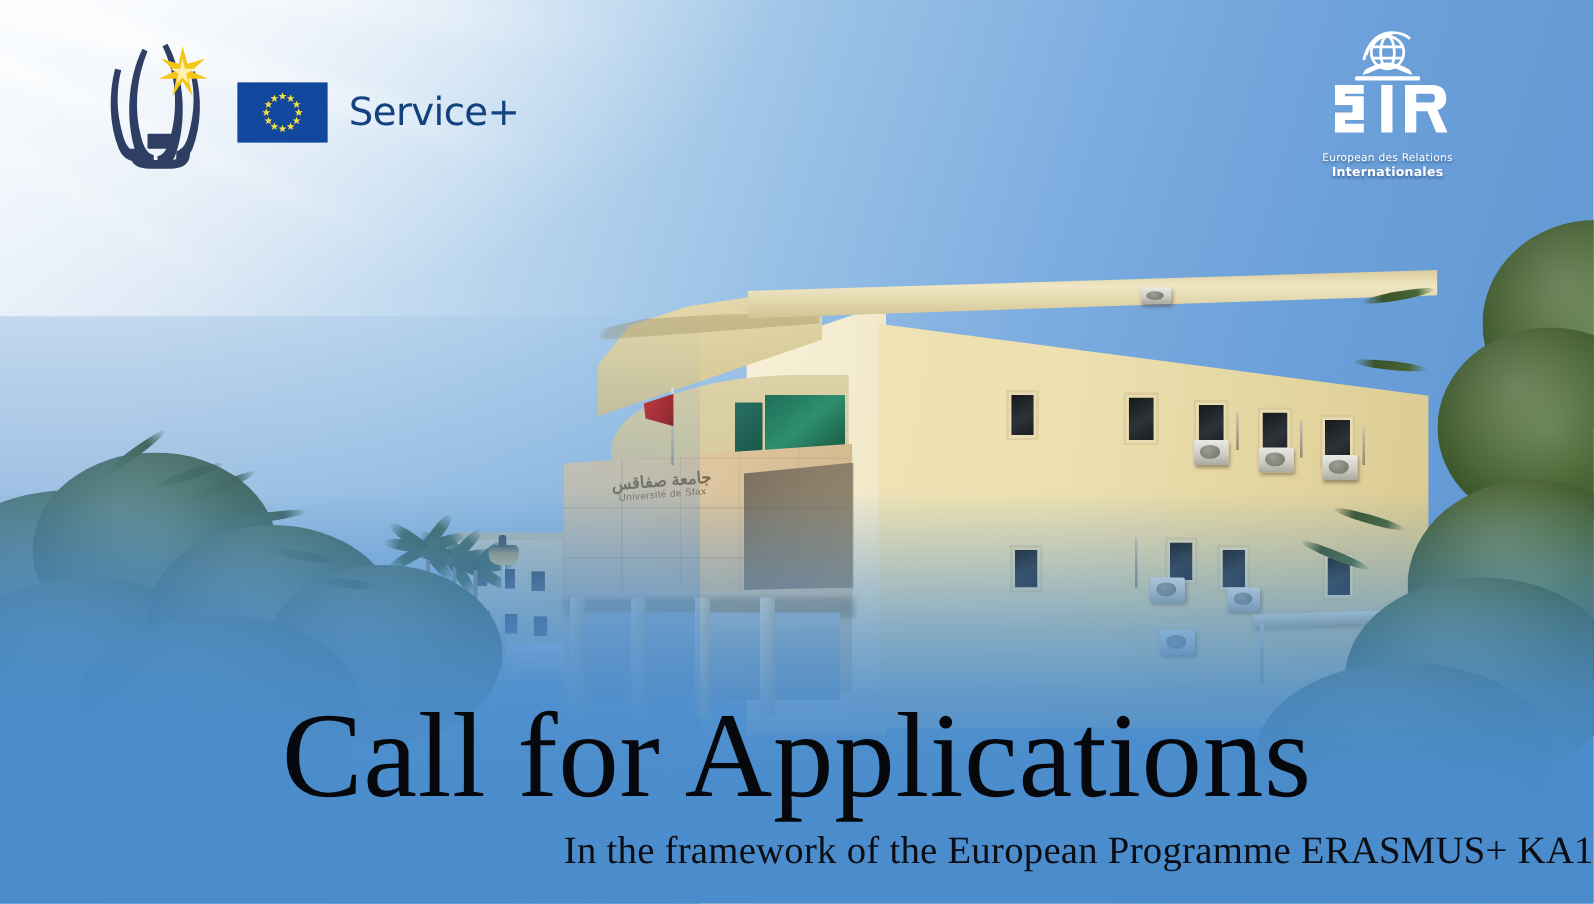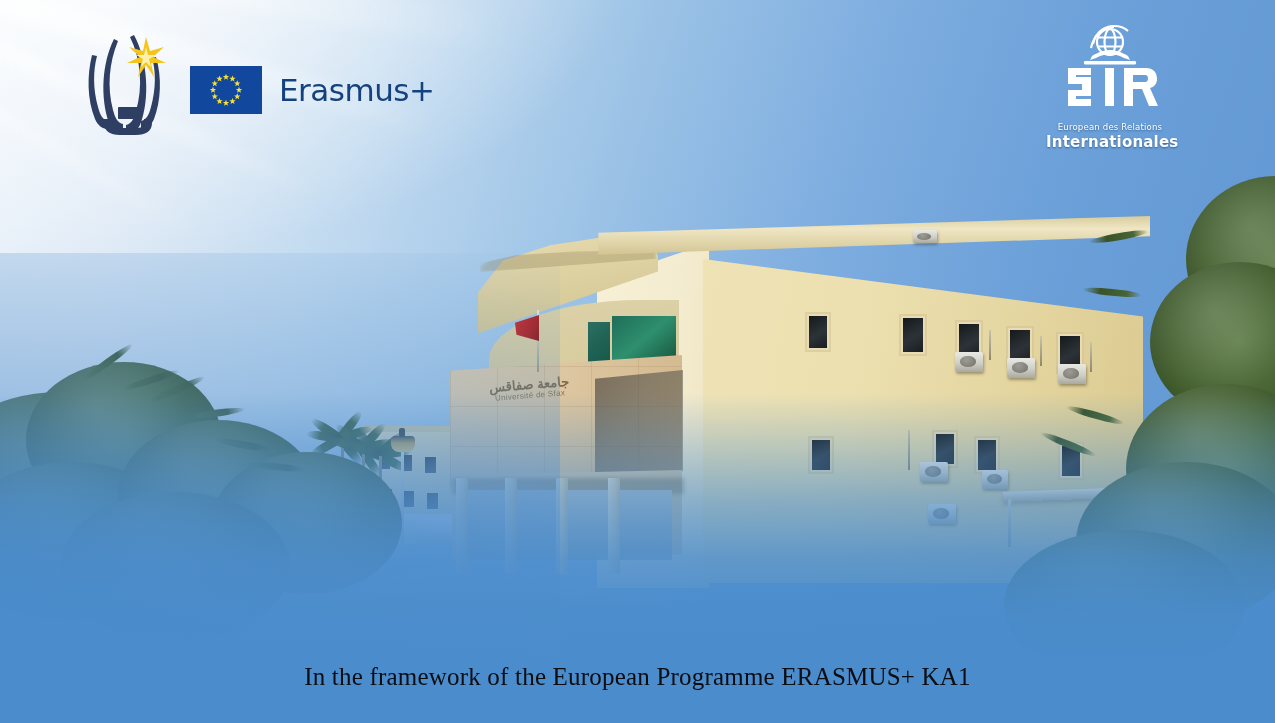--- a/index.html
+++ b/index.html
@@ -316,36 +316,36 @@
 
   .logo-sri{ position:absolute; left:1046px; top:22px; width:128px; height:140px; color:#ffffff; }
   .logo-sri svg{ width:128px; height:104px; display:block; }
   .sri-caption{
     position:absolute; left:0; top:100px; width:128px;
     text-align:center; color:#ffffff; line-height:1.25;
     font-family:"DejaVu Sans", sans-serif;
     text-shadow:0 1px 2px rgba(20,50,90,.55);
   }
   .sri-caption .l1{ font-size:8.5px; letter-spacing:.2px; }
-  .sri-caption .l2{ font-size:15px; font-weight:bold; letter-spacing:.2px; }
+  .sri-caption .l2{ font-size:10px; font-weight:bold; letter-spacing:.2px; }
 
   
   .headline{
     position:absolute; left:0; right:0; top:556px;
     text-align:center;
     font-family:"Liberation Serif", "DejaVu Serif", serif;
     font-size:97px; line-height:1;
     color:#07080c;
     letter-spacing:0.5px;
   }
   .subhead{
     position:absolute; left:0; right:0; top:664px;
-    text-align:center;
+    text-align:right;
     font-family:"Liberation Serif", "DejaVu Serif", serif;
-    font-size:25px; line-height:1;
+    font-size:31px; line-height:1;
     color:#0b0d12;
     letter-spacing:0.2px;
   }
 </style>
 </head>
 <body>
 
 <div class="poster">
 
   <div class="sky"></div>
@@ -542,21 +542,21 @@
             <g transform="rotate(300) translate(0,-13) rotate(-300)">
                 <path d="M0,-3.2 L0.9,-1 L3.2,-1 L1.3,0.5 L2,2.8 L0,1.4 L-2,2.8 L-1.3,0.5 L-3.2,-1 L-0.9,-1 Z"></path>
               </g>
             <g transform="rotate(330) translate(0,-13) rotate(-330)">
                 <path d="M0,-3.2 L0.9,-1 L3.2,-1 L1.3,0.5 L2,2.8 L0,1.4 L-2,2.8 L-1.3,0.5 L-3.2,-1 L-0.9,-1 Z"></path>
               </g>
           </g>
         </g>
       </svg>
     </div>
-    <div class="erasmus-word">Erasmus+</div>
+    <div class="erasmus-word">Service+</div>
   </div>
 
   <div class="logo-sri">
     <svg viewBox="0 0 128 104" aria-hidden="true">
       <g fill="none" stroke="#ffffff" stroke-width="2.2">
         <circle cx="64" cy="20" r="13"></circle>
         <ellipse cx="64" cy="20" rx="5.5" ry="13"></ellipse>
         <path d="M51.5,15.5 H76.5 M51.5,24.5 H76.5"></path>
         <path d="M47,22 C50,10 58,4 68,4 C74,4 79,6 82,9"></path>
         <path d="M45,26 C48,12 57,5 68,5"></path>
@@ -570,15 +570,16 @@
         <rect x="59" y="46" width="9" height="38"></rect>
         <path d="M78,46 H100 C107,46 111,50 111,57 C111,62 108,65 104,66 L112,84 H103 L96,67 H87 V84 H78 Z M87,53 V60 H99 C101,60 102,59 102,56.5 C102,54 101,53 99,53 Z"></path>
       </g>
     </svg>
     <div class="sri-caption">
       <div class="l1">European des Relations</div>
       <div class="l2">Internationales</div>
     </div>
   </div>
 
+  <div class="headline">Call for Applications</div>
   <div class="subhead">In the framework of the European Programme ERASMUS+ KA1</div>
 
 </div>
 
 </body></html>

